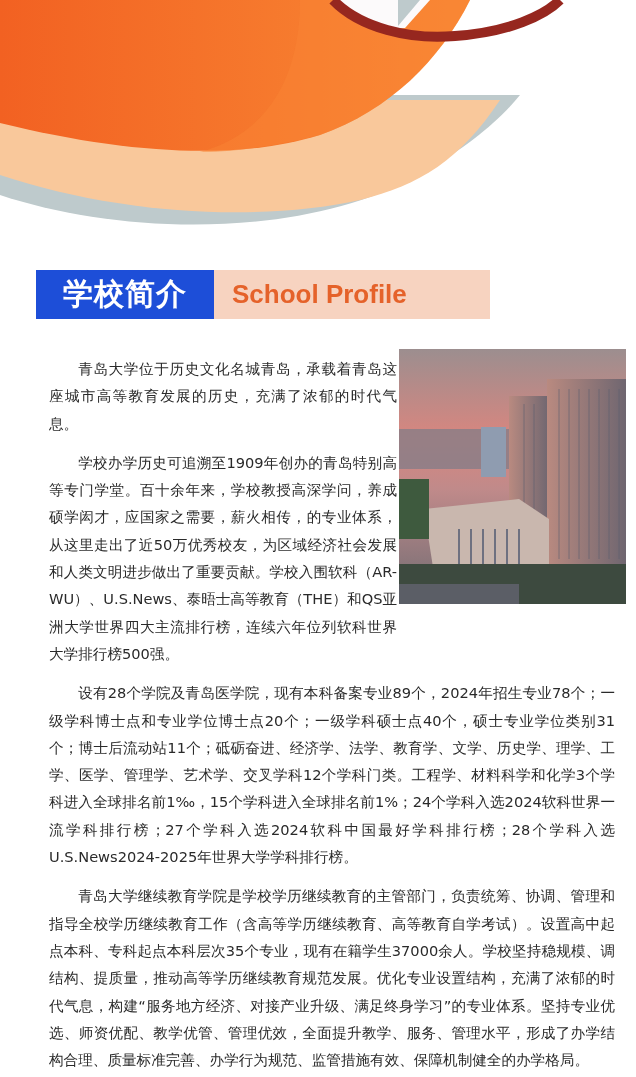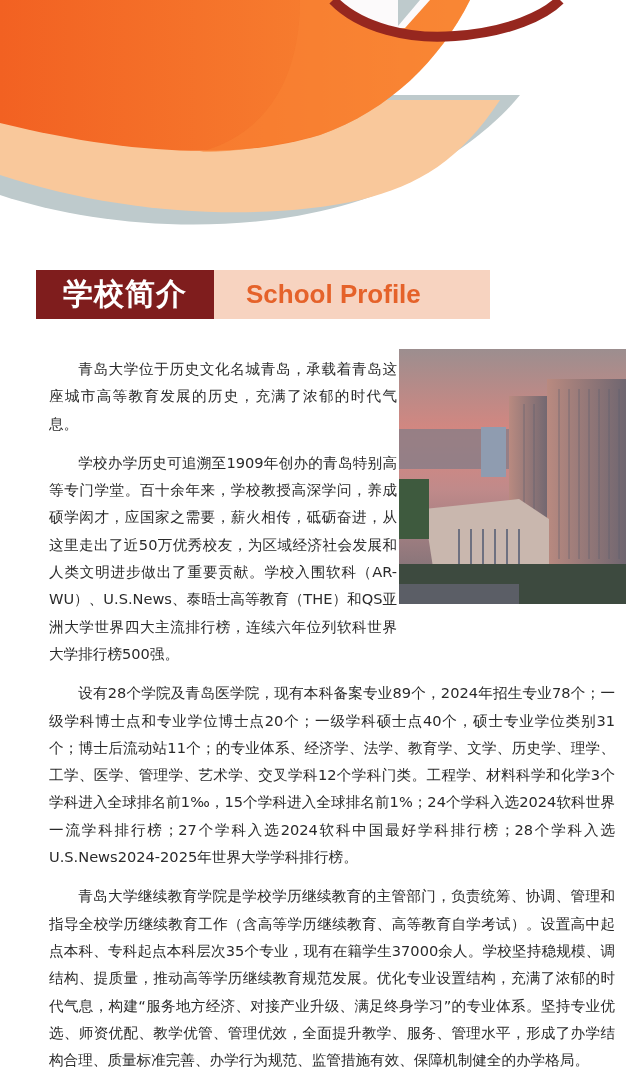--- a/index.html
+++ b/index.html
@@ -1,25 +1,25 @@
 <!DOCTYPE html>
 <html><head>
 <meta charset="utf-8">
 <style>
   html, body { margin: 0; padding: 0; background: #ffffff; }
   body { width: 636px; height: 1077px; position: relative; overflow: hidden;
          font-family: "DejaVu Sans", "Liberation Sans", sans-serif; color: #2a2a2a; }
   .deco { position: absolute; left: 0; top: 0; width: 636px; height: 240px; }
   .header { position: absolute; left: 36px; top: 270px; height: 49px; display: flex; }
-  .header .cn { width: 178px; height: 49px; background: #7f1d1d; color: #fff;
+  .header .cn { width: 178px; height: 49px; background: #1d4ed8; color: #fff;
                 font-weight: bold; font-size: 30px; display: flex; align-items: center;
                 justify-content: center; letter-spacing: 1px; }
   .header .en { width: 276px; height: 49px; background: #F7D3C0; color: #E5622A;
                 font-weight: bold; font-size: 26px; display: flex; align-items: center;
-                padding-left: 32px; box-sizing: border-box; font-family: "Liberation Sans", sans-serif; text-align: right; }
+                padding-left: 18px; box-sizing: border-box; font-family: "Liberation Sans", sans-serif; text-align: right; }
   .content { position: absolute; left: 37px; top: 343px; width: 590px; }
   .para { margin: 12px; font-size: 14.6px; line-height: 27.3px; text-indent: 2em;
           text-align: justify; text-justify: inter-ideograph; }
   .para + .para { margin-top: 0; }
   .narrow { width: 348px; }
   .photo { position: absolute; left: 399px; top: 349px; width: 227px; height: 255px; overflow: hidden; }
 </style>
 </head>
 <body>
 
@@ -89,16 +89,16 @@
         <line x1="120" y1="180" x2="120" y2="220"></line>
     </g>
     <rect x="0" y="130" width="30" height="60" fill="#3E5A3E"></rect>
     <rect x="0" y="215" width="227" height="40" fill="#3D4A3F"></rect>
     <rect x="0" y="235" width="120" height="20" fill="#5B5E66"></rect>
   </svg>
 </div>
 
 <div class="content">
   <p class="para narrow">青岛大学位于历史文化名城青岛，承载着青岛这座城市高等教育发展的历史，充满了浓郁的时代气息。</p>
-  <p class="para narrow">学校办学历史可追溯至1909年创办的青岛特别高等专门学堂。百十余年来，学校教授高深学问，养成硕学闳才，应国家之需要，薪火相传，砥砺奋进，从这里走出了近50万优秀校友，为区域经济社会发展和人类文明进步做出了重要贡献。学校入围软科（AR-WU）、U.S.News、泰晤士高等教育（THE）和QS亚洲大学世界四大主流排行榜，连续六年位列软科世界大学排行榜500强。</p>
-  <p class="para">设有28个学院及青岛医学院，现有本科备案专业89个，2024年招生专业78个；一级学科博士点和专业学位博士点20个；一级学科硕士点40个，硕士专业学位类别31个；博士后流动站11个；的专业体系、经济学、法学、教育学、文学、历史学、理学、工学、医学、管理学、艺术学、交叉学科12个学科门类。工程学、材料科学和化学3个学科进入全球排名前1‰，15个学科进入全球排名前1%；24个学科入选2024软科世界一流学科排行榜；27个学科入选2024软科中国最好学科排行榜；28个学科入选 U.S.News2024-2025年世界大学学科排行榜。</p>
+  <p class="para narrow">学校办学历史可追溯至1909年创办的青岛特别高等专门学堂。百十余年来，学校教授高深学问，养成硕学闳才，应国家之需要，薪火相传，的专业体系，从这里走出了近50万优秀校友，为区域经济社会发展和人类文明进步做出了重要贡献。学校入围软科（AR-WU）、U.S.News、泰晤士高等教育（THE）和QS亚洲大学世界四大主流排行榜，连续六年位列软科世界大学排行榜500强。</p>
+  <p class="para">设有28个学院及青岛医学院，现有本科备案专业89个，2024年招生专业78个；一级学科博士点和专业学位博士点20个；一级学科硕士点40个，硕士专业学位类别31个；博士后流动站11个；砥砺奋进、经济学、法学、教育学、文学、历史学、理学、工学、医学、管理学、艺术学、交叉学科12个学科门类。工程学、材料科学和化学3个学科进入全球排名前1‰，15个学科进入全球排名前1%；24个学科入选2024软科世界一流学科排行榜；27个学科入选2024软科中国最好学科排行榜；28个学科入选 U.S.News2024-2025年世界大学学科排行榜。</p>
   <p class="para">青岛大学继续教育学院是学校学历继续教育的主管部门，负责统筹、协调、管理和指导全校学历继续教育工作（含高等学历继续教育、高等教育自学考试）。设置高中起点本科、专科起点本科层次35个专业，现有在籍学生37000余人。学校坚持稳规模、调结构、提质量，推动高等学历继续教育规范发展。优化专业设置结构，充满了浓郁的时代气息，构建“服务地方经济、对接产业升级、满足终身学习”的专业体系。坚持专业优选、师资优配、教学优管、管理优效，全面提升教学、服务、管理水平，形成了办学结构合理、质量标准完善、办学行为规范、监管措施有效、保障机制健全的办学格局。</p>
 </div>
 
 </body></html>

